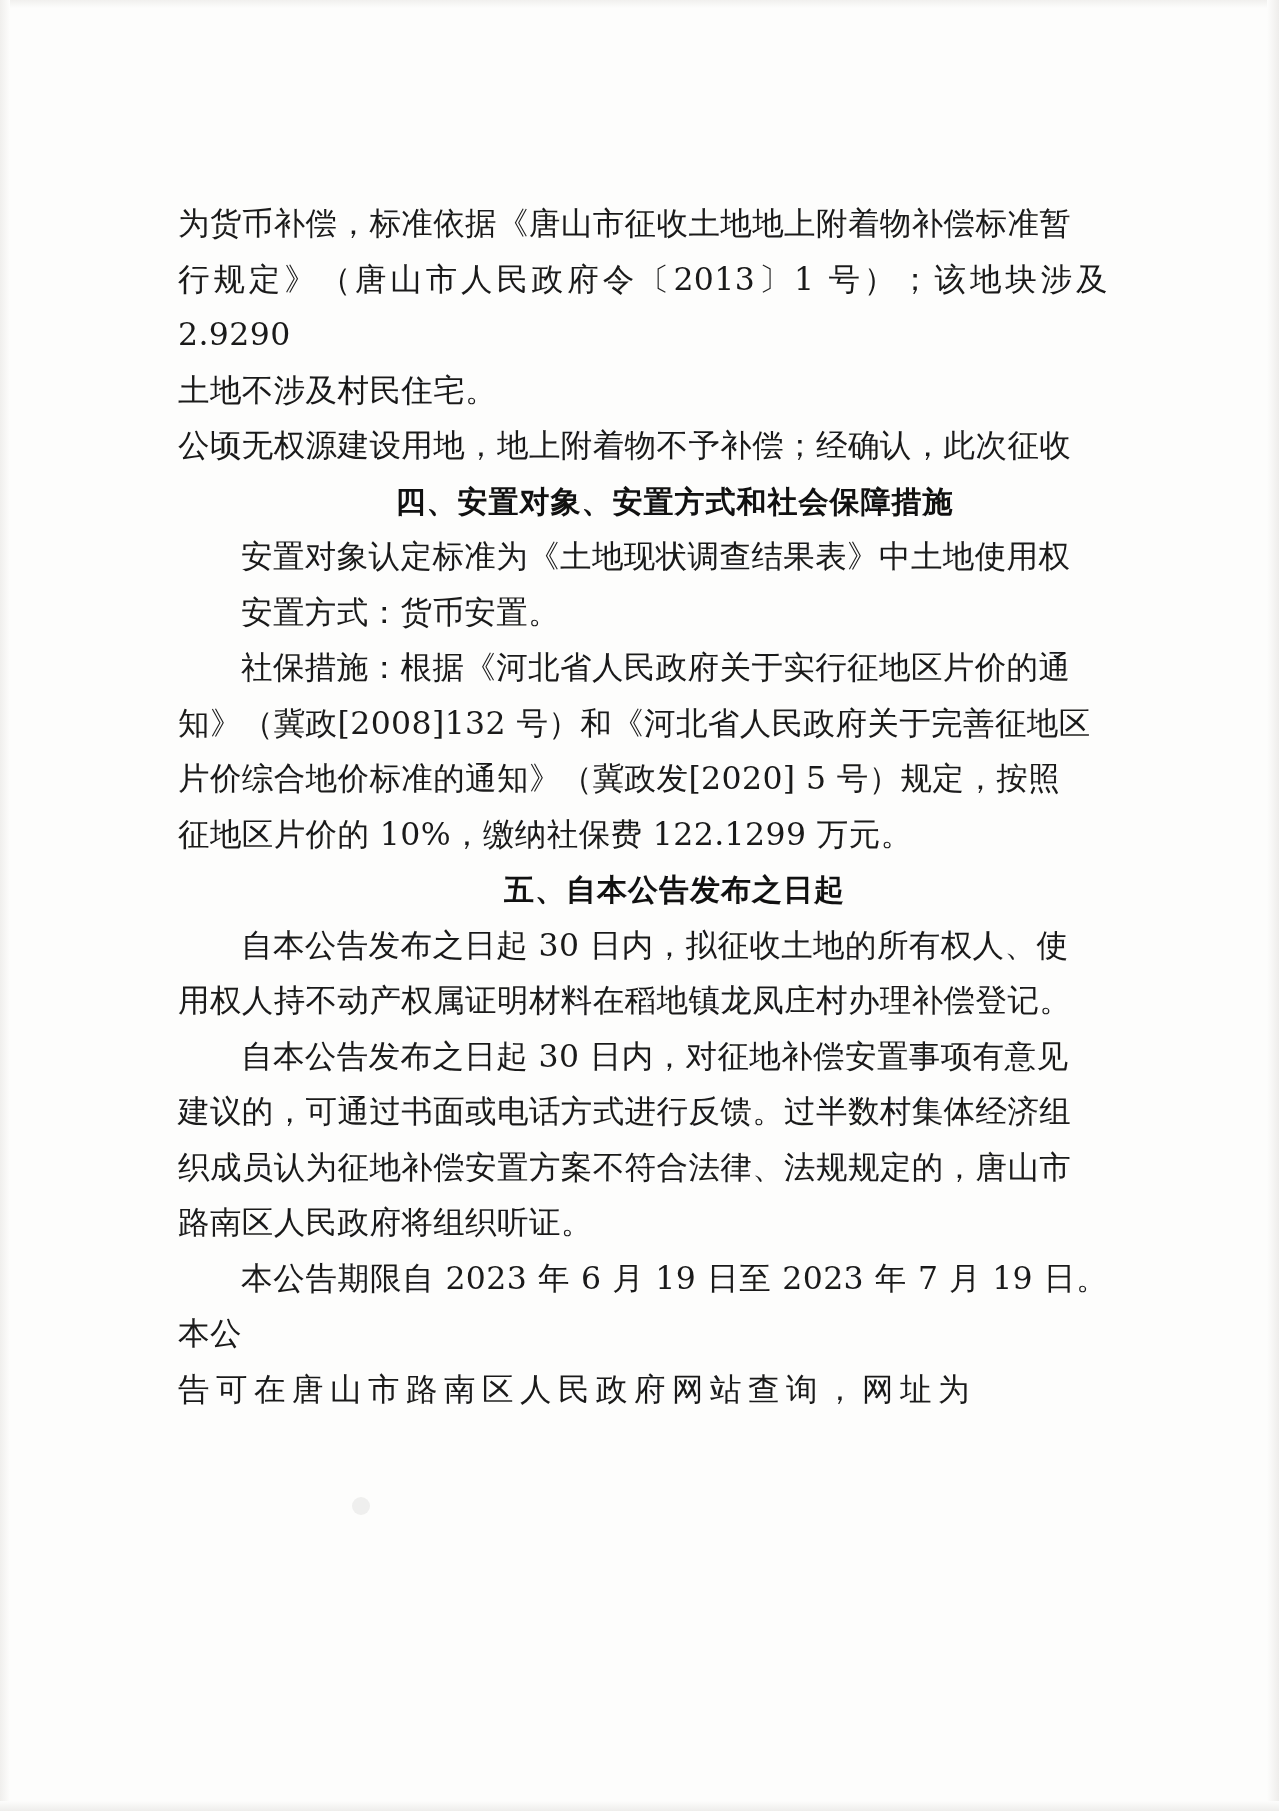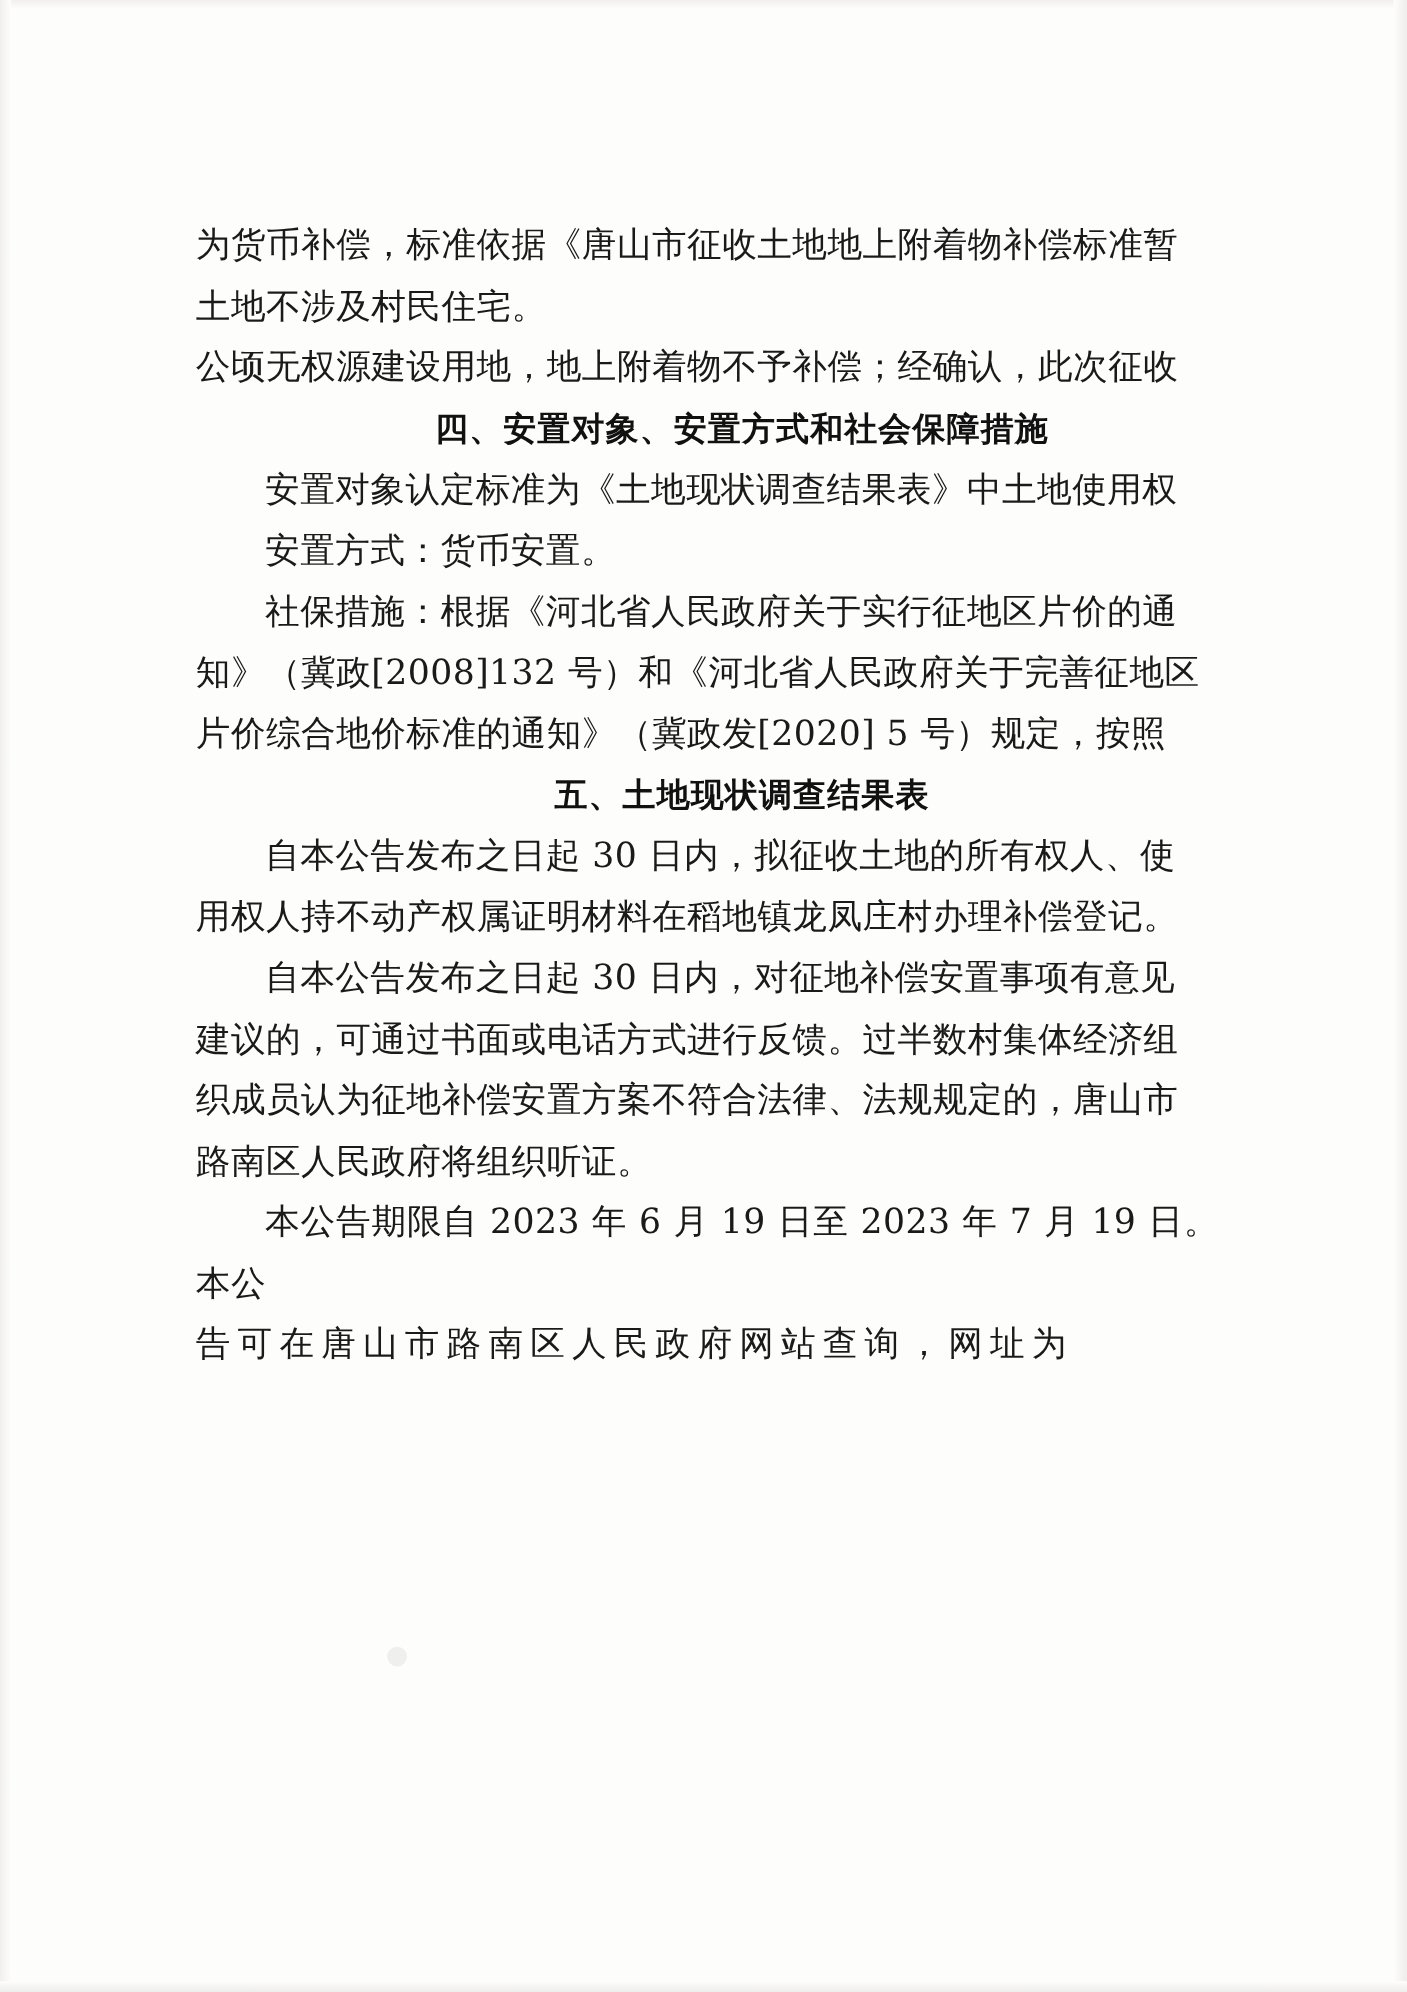--- a/index.html
+++ b/index.html
@@ -101,41 +101,43 @@
 <div class="page">
   <div class="edge-shade-top"></div>
   <div class="edge-shade-left"></div>
   <div class="edge-shade-right"></div>
   <div class="edge-shade-bottom"></div>
 
   <div class="page-inner">
 
     <div class="para">
       <div>为货币补偿，标准依据《唐山市征收土地地上附着物补偿标准暂</div>
+      <div>行规定》（唐山市人民政府令〔2013〕1 号）；该地块涉及 2.9290</div>
       <div>土地不涉及村民住宅。</div>
       <div>公顷无权源建设用地，地上附着物不予补偿；经确认，此次征收</div>
     </div>
 
     <div class="heading">四、安置对象、安置方式和社会保障措施</div>
 
     <div class="para">
       <div class="indent">安置对象认定标准为《土地现状调查结果表》中土地使用权</div>
     </div>
 
     <div class="para">
       <div class="indent">安置方式：货币安置。</div>
     </div>
 
     <div class="para">
       <div class="indent">社保措施：根据《河北省人民政府关于实行征地区片价的通</div>
       <div>知》（冀政[2008]132 号）和《河北省人民政府关于完善征地区</div>
       <div>片价综合地价标准的通知》（冀政发[2020] 5 号）规定，按照</div>
+      <div>征地区片价的 10%，缴纳社保费 122.1299 万元。</div>
     </div>
 
-    <div class="heading">五、土地现状调查结果表</div>
+    <div class="heading">五、自本公告发布之日起</div>
 
     <div class="para">
       <div class="indent">自本公告发布之日起 30 日内，拟征收土地的所有权人、使</div>
       <div>用权人持不动产权属证明材料在稻地镇龙凤庄村办理补偿登记。</div>
     </div>
 
 
     <div class="para">
       <div class="indent">自本公告发布之日起 30 日内，对征地补偿安置事项有意见</div>
       <div>建议的，可通过书面或电话方式进行反馈。过半数村集体经济组</div>

